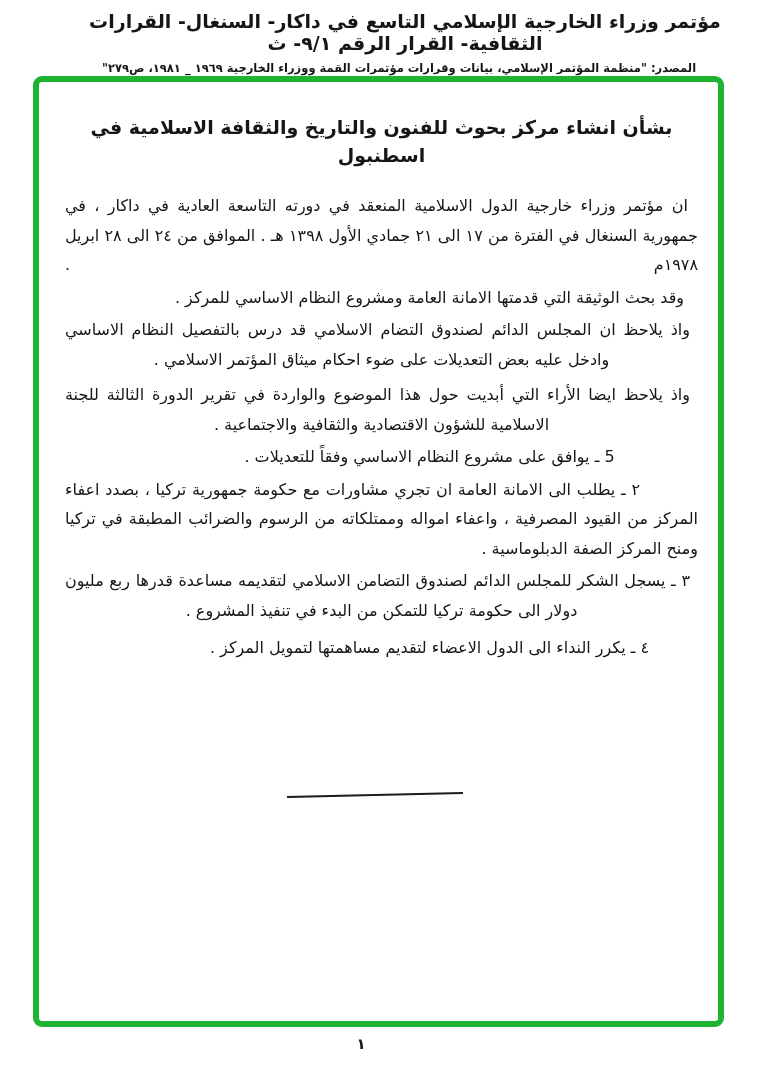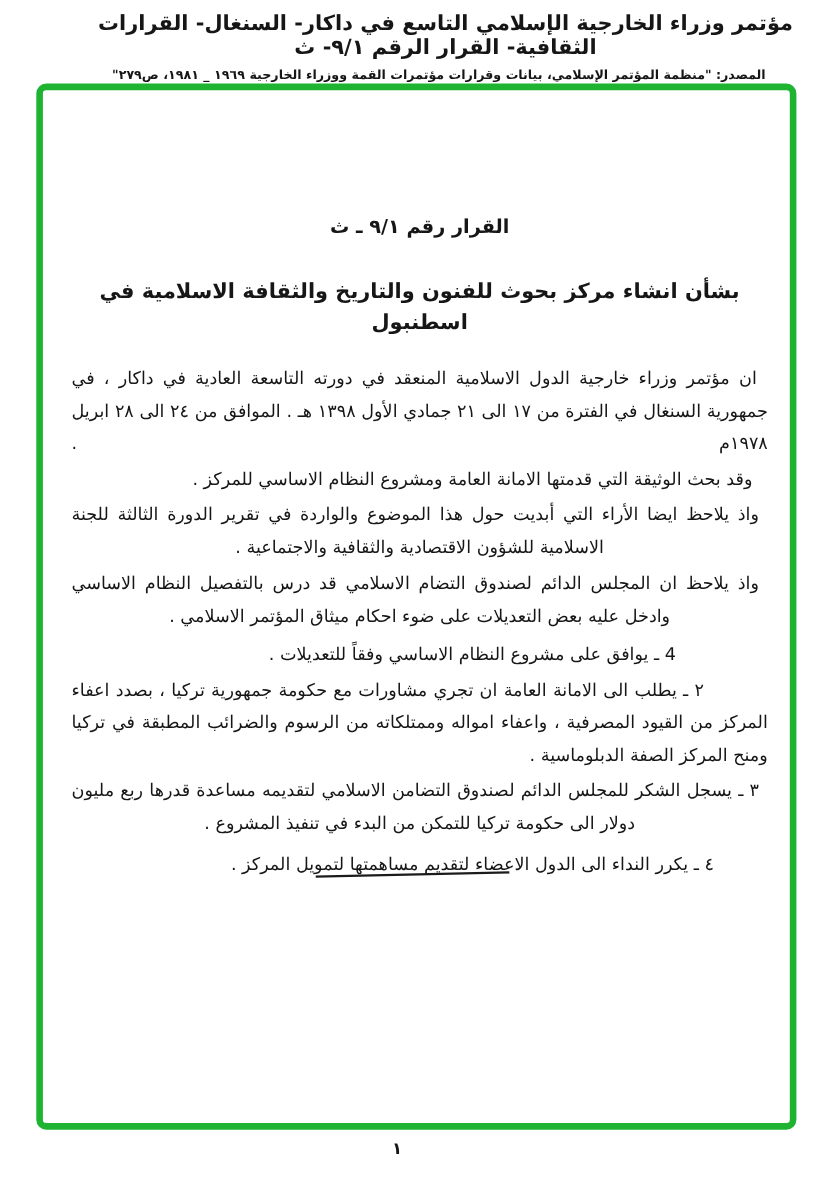--- a/index.html
+++ b/index.html
@@ -134,34 +134,33 @@
 <body>
 
 <header class="page-header">
   <div class="header-line1">مؤتمر وزراء الخارجية الإسلامي التاسع في داكار- السنغال- القرارات الثقافية- القرار الرقم ٩/١- ث</div>
   <div class="header-line2">المصدر: "منظمة المؤتمر الإسلامي، بيانات وقرارات مؤتمرات القمة ووزراء الخارجية ١٩٦٩ _ ١٩٨١، ص٢٧٩"</div>
 </header>
 
 <div class="green-frame">
   <div class="doc-content">
 
-    <div class="doc-title">القرار رقم ٩/١ ـ ث</div>
 
     <div class="doc-subtitle">بشأن انشاء مركز بحوث للفنون والتاريخ والثقافة الاسلامية في اسطنبول</div>
 
     <div class="doc-body">
       <p class="p-justify">ان مؤتمر وزراء خارجية الدول الاسلامية المنعقد في دورته التاسعة العادية في داكار ، في جمهورية السنغال في الفترة من ١٧ الى ٢١ جمادي الأول ١٣٩٨ هـ . الموافق من ٢٤ الى ٢٨ ابريل ١٩٧٨م .</p>
 
       <p class="p-line">وقد بحث الوثيقة التي قدمتها الامانة العامة ومشروع النظام الاساسي للمركز .</p>
 
+      <p class="p-center-last gap-after-p3">واذ يلاحظ ان المجلس الدائم لصندوق التضام الاسلامي قد درس بالتفصيل النظام الاساسي وادخل عليه بعض التعديلات على ضوء احكام ميثاق المؤتمر الاسلامي .</p>
+
       <p class="p-center-last">واذ يلاحظ ايضا الأراء التي أبديت حول هذا الموضوع والواردة في تقرير الدورة الثالثة للجنة الاسلامية للشؤون الاقتصادية والثقافية والاجتماعية .</p>
 
-      <p class="p-center-last gap-after-p3">واذ يلاحظ ان المجلس الدائم لصندوق التضام الاسلامي قد درس بالتفصيل النظام الاساسي وادخل عليه بعض التعديلات على ضوء احكام ميثاق المؤتمر الاسلامي .</p>
-
-      <p class="p-line">4 ـ يوافق على مشروع النظام الاساسي وفقاً للتعديلات .</p>
+      <p class="p-line">5 ـ يوافق على مشروع النظام الاساسي وفقاً للتعديلات .</p>
 
       <p class="p-item">٢ ـ يطلب الى الامانة العامة ان تجري مشاورات مع حكومة جمهورية تركيا ، بصدد اعفاء المركز من القيود المصرفية ، واعفاء امواله وممتلكاته من الرسوم والضرائب المطبقة في تركيا ومنح المركز الصفة الدبلوماسية .</p>
 
       <p class="p-center-last">٣ ـ يسجل الشكر للمجلس الدائم لصندوق التضامن الاسلامي لتقديمه مساعدة قدرها ربع مليون دولار الى حكومة تركيا للتمكن من البدء في تنفيذ المشروع .</p>
 
       <p class="p-line gap-before-item4">٤ ـ يكرر النداء الى الدول الاعضاء لتقديم مساهمتها لتمويل المركز .</p>
     </div>
 
   </div>
 </div>

